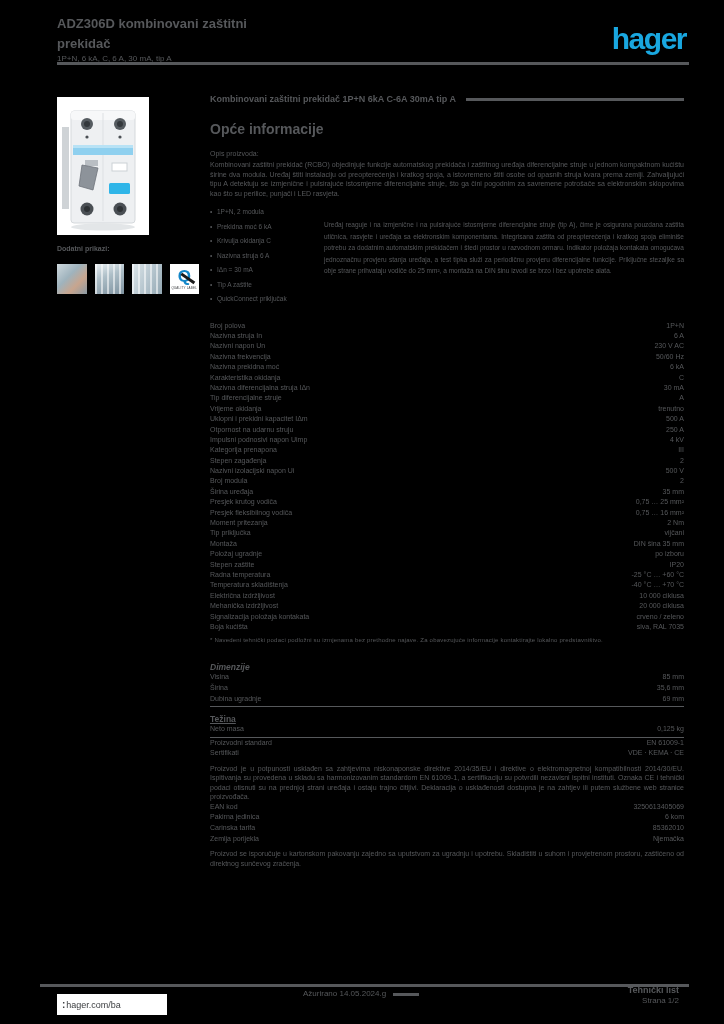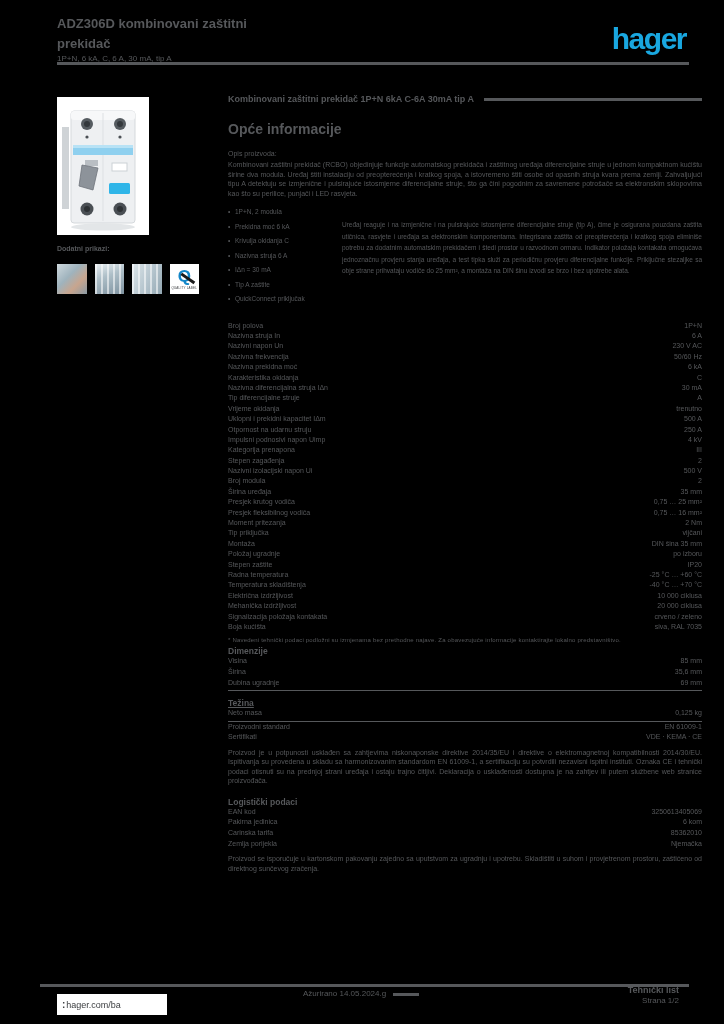--- a/index.html
+++ b/index.html
@@ -33,39 +33,39 @@
     mix-blend-mode:screen;
   }
   .thumb-photo-3 { background:linear-gradient(115deg,#dde6ea 0%,#b4c4cd 55%,#93a7b2 100%); }
   .thumb-q { background:#FFFFFF; display:flex; flex-direction:column; align-items:center; justify-content:center; }
   .q-glyph { font-size:17px; font-weight:bold; color:#1286C8; line-height:17px; position:relative; }
   .q-glyph:after { content:""; position:absolute; left:2px; top:9px; width:16px; height:2.5px;
     background:#1b1b1b; transform:rotate(35deg); }
   .q-sub { font-size:3px; color:#3E4043; margin-top:1px; letter-spacing:.2px; }
 
   
-  #main-col { position:absolute; left:228px; top:0; width:474px; color:#56585B; }
+  #main-col { position:absolute; left:210px; top:0; width:474px; color:#56585B; }
   .title-row { margin-top:94px; display:flex; align-items:center; }
   .doc-title { font-size:9px; font-weight:bold; white-space:nowrap; }
   .title-rule { flex:1; height:3px; background:#56585B; margin-left:10px; }
   .h-section { margin-top:17px; font-size:14px; font-weight:bold; }
   .h-sub { font-size:8.5px; font-weight:bold; }
   .desc-label { margin-top:13px; font-size:7px; }
   .desc-text { margin-top:3px; font-size:7px; line-height:9.5px; text-align:justify; }
   .features { display:flex; margin-top:7px; }
   .feature-list { width:100px; flex-shrink:0; }
   .feature-item { font-size:6.5px; line-height:14.5px; padding-left:7px; position:relative; }
   .feature-item:before { content:"•"; position:absolute; left:0; }
   .features-text { flex:1; margin-left:14px; padding-top:14px; font-size:6.5px; line-height:11.5px; text-align:justify; }
   .kv-table { margin-top:14px; }
   .kv-row { display:flex; justify-content:space-between; font-size:7px; line-height:8.2px; padding:1.1px 0; }
   .kv-row .cell-label { text-align:left; }
   .kv-row .cell-value { text-align:right; padding-left:12px; white-space:nowrap; }
   .footnote { margin-top:5px; font-size:6px; letter-spacing:.2px; }
-  .h-dims { margin-top:3px; }
+  .h-dims { margin-top:19px;font-style:italic; }
   .mini-table .kv-row { font-size:7px; padding:1.2px 0; }
   .rule { border:none; height:1px; background:#56585B; margin-top:2px; }
   .h-weight { margin-top:7px;text-decoration:underline; }
   .h-norms { margin-top:9px; }
   .h-logistics { margin-top:11px; }
   .para { margin-top:5px; font-size:7px; line-height:9.5px; text-align:justify; }
 
   
   #footer-rule { position:absolute; left:40px; top:984px; width:649px; height:3px; background:#56585B; }
   #footer-site-box {
@@ -311,21 +311,20 @@
           <span class="cell-label">Proizvodni standard</span>
           <span class="cell-value">EN 61009-1</span>
         </div>
         <div class="kv-row">
           <span class="cell-label">Sertifikati</span>
           <span class="cell-value">VDE · KEMA · CE</span>
         </div>
       </div>
     <div class="para">Proizvod je u potpunosti usklađen sa zahtjevima niskonaponske direktive 2014/35/EU i direktive o elektromagnetnoj kompatibilnosti 2014/30/EU. Ispitivanja su provedena u skladu sa harmonizovanim standardom EN 61009-1, a sertifikaciju su potvrdili nezavisni ispitni instituti. Oznaka CE i tehnički podaci otisnuti su na prednjoj strani uređaja i ostaju trajno čitljivi. Deklaracija o usklađenosti dostupna je na zahtjev ili putem službene web stranice proizvođača.</div>
 
-    <div class="h-sub h-logistics">Logistički podaci</div>
     <div class="mini-table">
         <div class="kv-row">
           <span class="cell-label">EAN kod</span>
           <span class="cell-value">3250613405069</span>
         </div>
         <div class="kv-row">
           <span class="cell-label">Pakirna jedinica</span>
           <span class="cell-value">6 kom</span>
         </div>
         <div class="kv-row">

